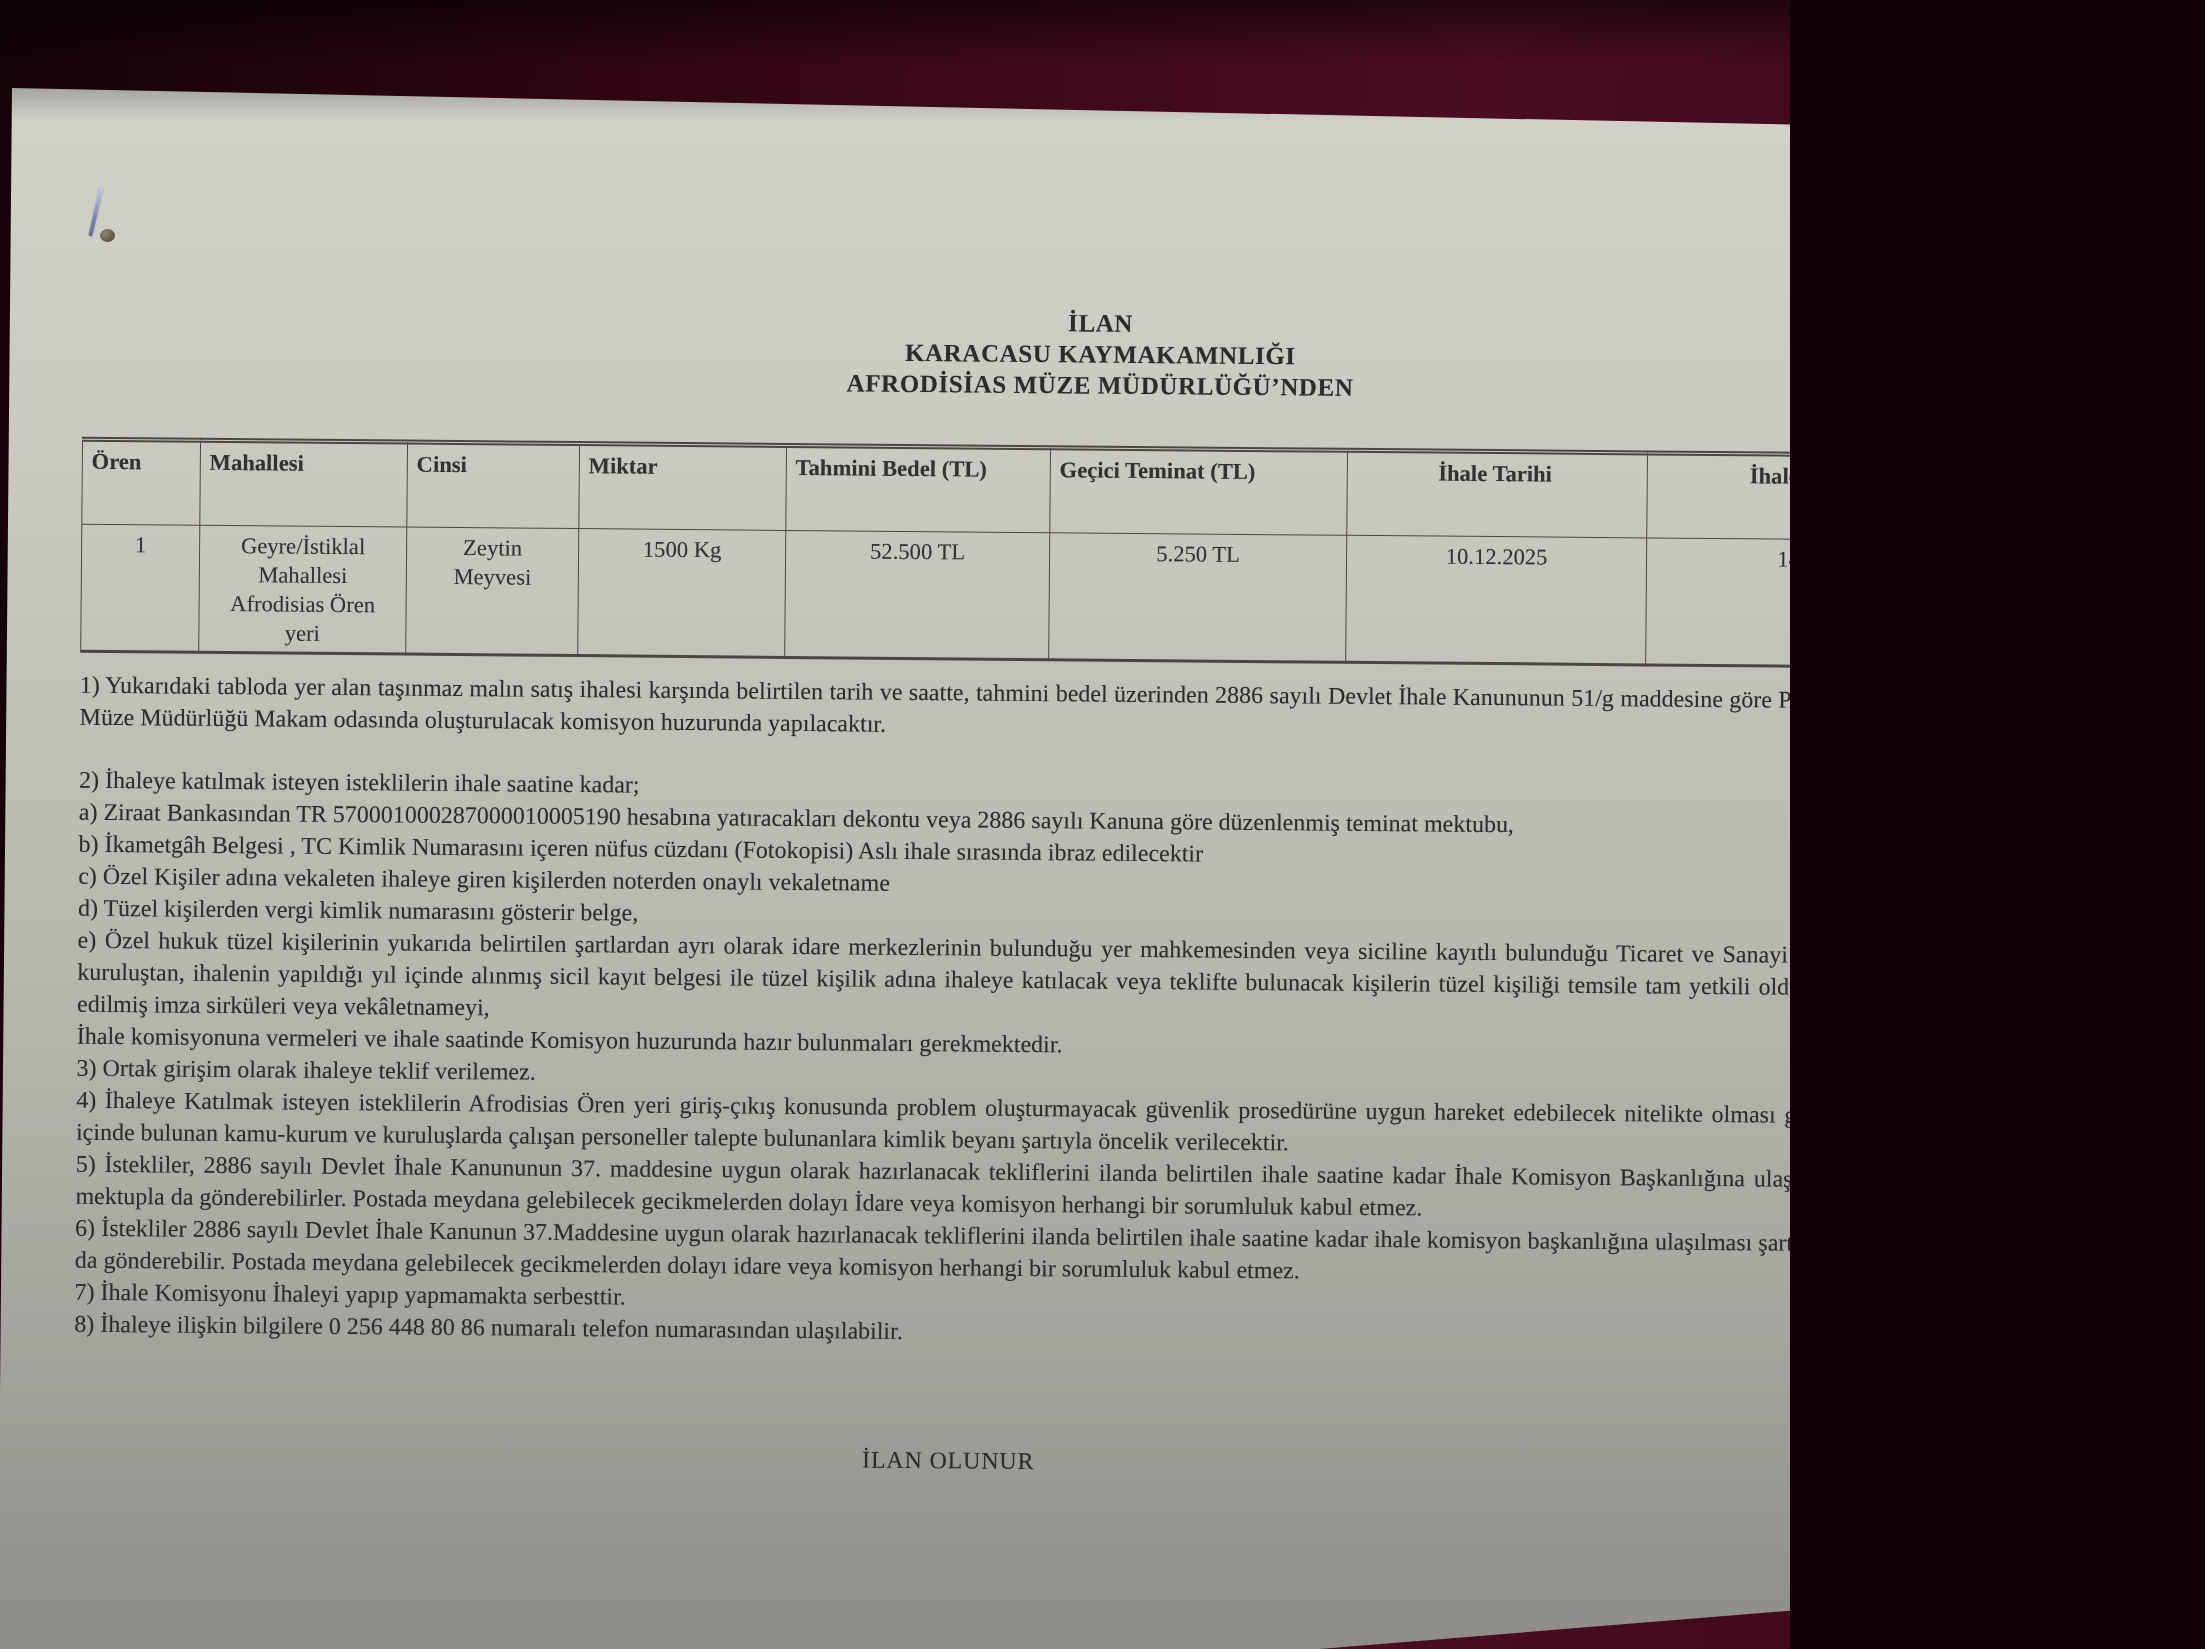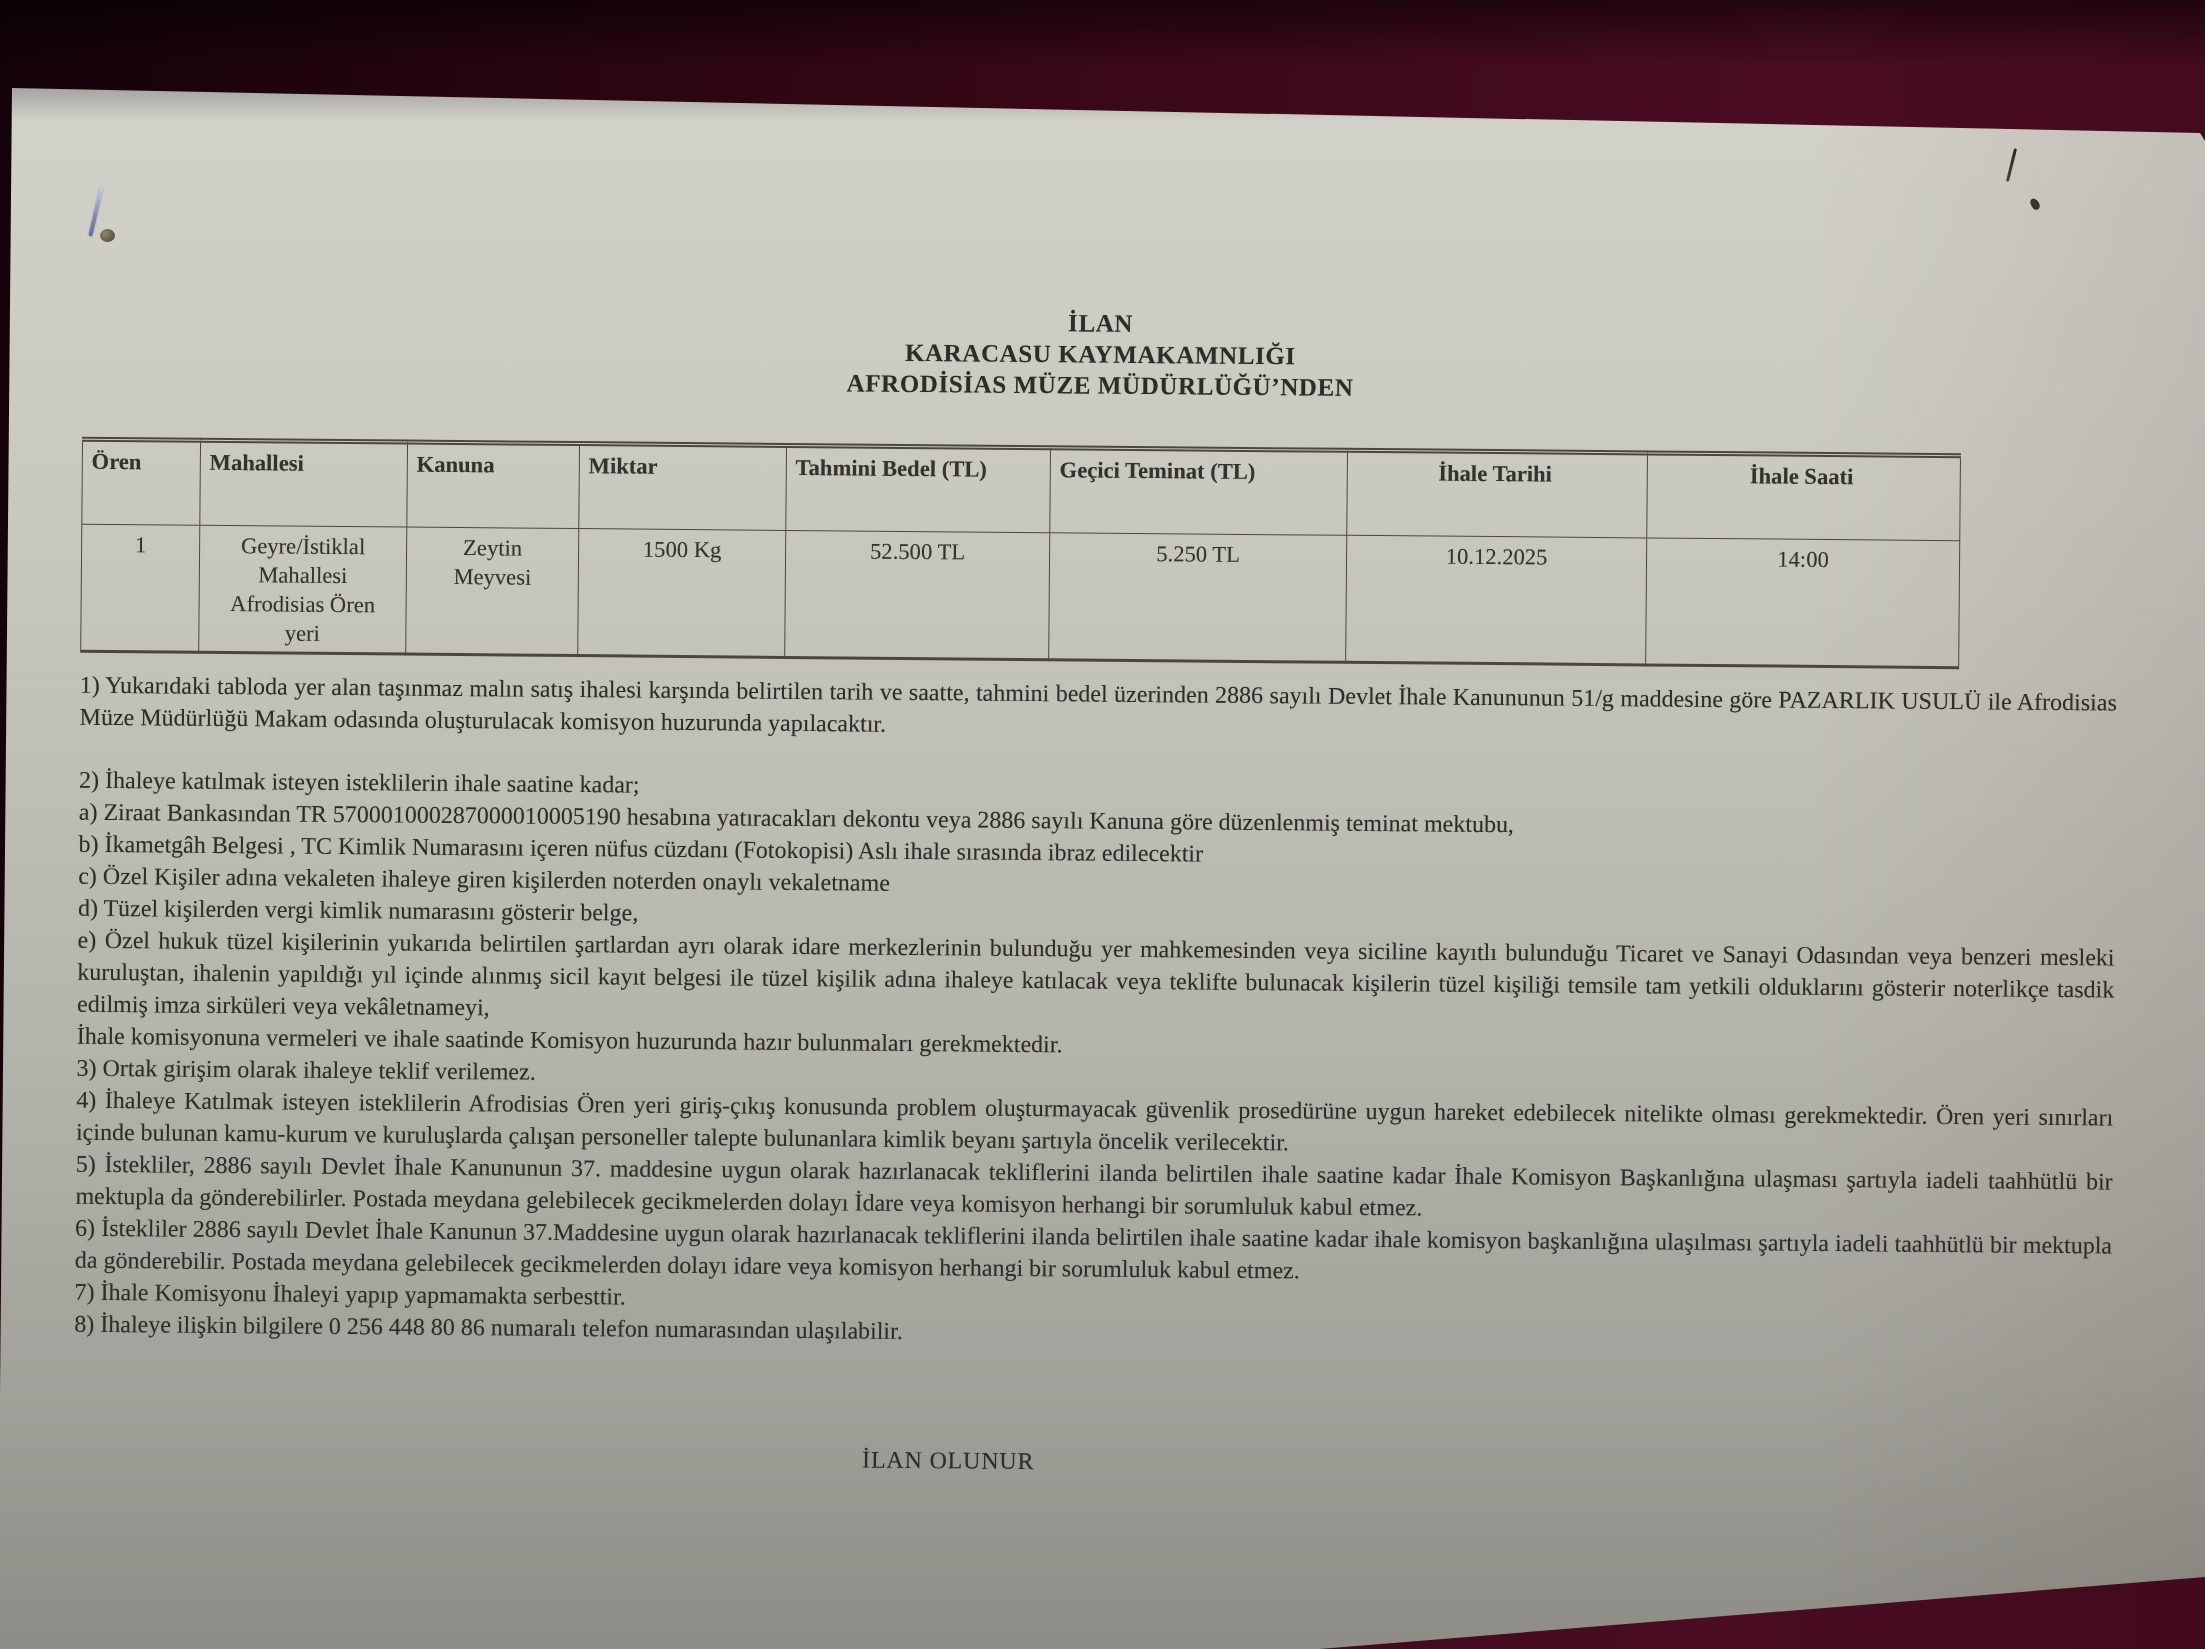--- a/index.html
+++ b/index.html
@@ -1,17 +1,17 @@
 <!DOCTYPE html>
 <html style="font-size:8.8px"><head>
 <meta charset="utf-8">
 <style>
   html,body{margin:0;padding:0;background:#120308;}
   .scene{
-    position:relative;width:2205px;height:1650px;overflow:hidden;
+    position:relative;width:1790px;height:1650px;overflow:hidden;
     background:linear-gradient(94deg,#140308 0%,#26050e 22%,#3a0817 48%,#4a0d22 78%,#420a1c 100%);
     font-family:"Liberation Serif","DejaVu Serif",serif;
   }
   .scene::before{ 
     content:"";position:absolute;left:0;top:0;width:100%;height:66px;
     background:linear-gradient(180deg,rgba(0,0,0,0.55),rgba(0,0,0,0));
   }
   .paper{
     position:absolute;left:0;top:0;width:2205px;height:1650px;
     background:linear-gradient(180deg,#cfcec6 0%,#c9c8c0 30%,#bcbbb3 62%,#abaaa3 86%,#a19f99 100%);
@@ -85,21 +85,21 @@
           <col style="width:207px">
         <col style="width:264px">
           <col style="width:297px">
           <col style="width:300px">
           <col style="width:313px">
       </colgroup>
       <thead>
         <tr>
           <th>Ören</th>
           <th>Mahallesi</th>
-          <th>Kanuna</th>
+          <th>Cinsi</th>
           <th>Miktar</th>
           <th>Tahmini Bedel (TL)</th>
           <th>Geçici Teminat (TL)</th>
           <th class="center">İhale Tarihi</th>
           <th class="center">İhale Saati</th>
         </tr>
       </thead>
       <tbody>
         <tr>
           <td>1</td>

